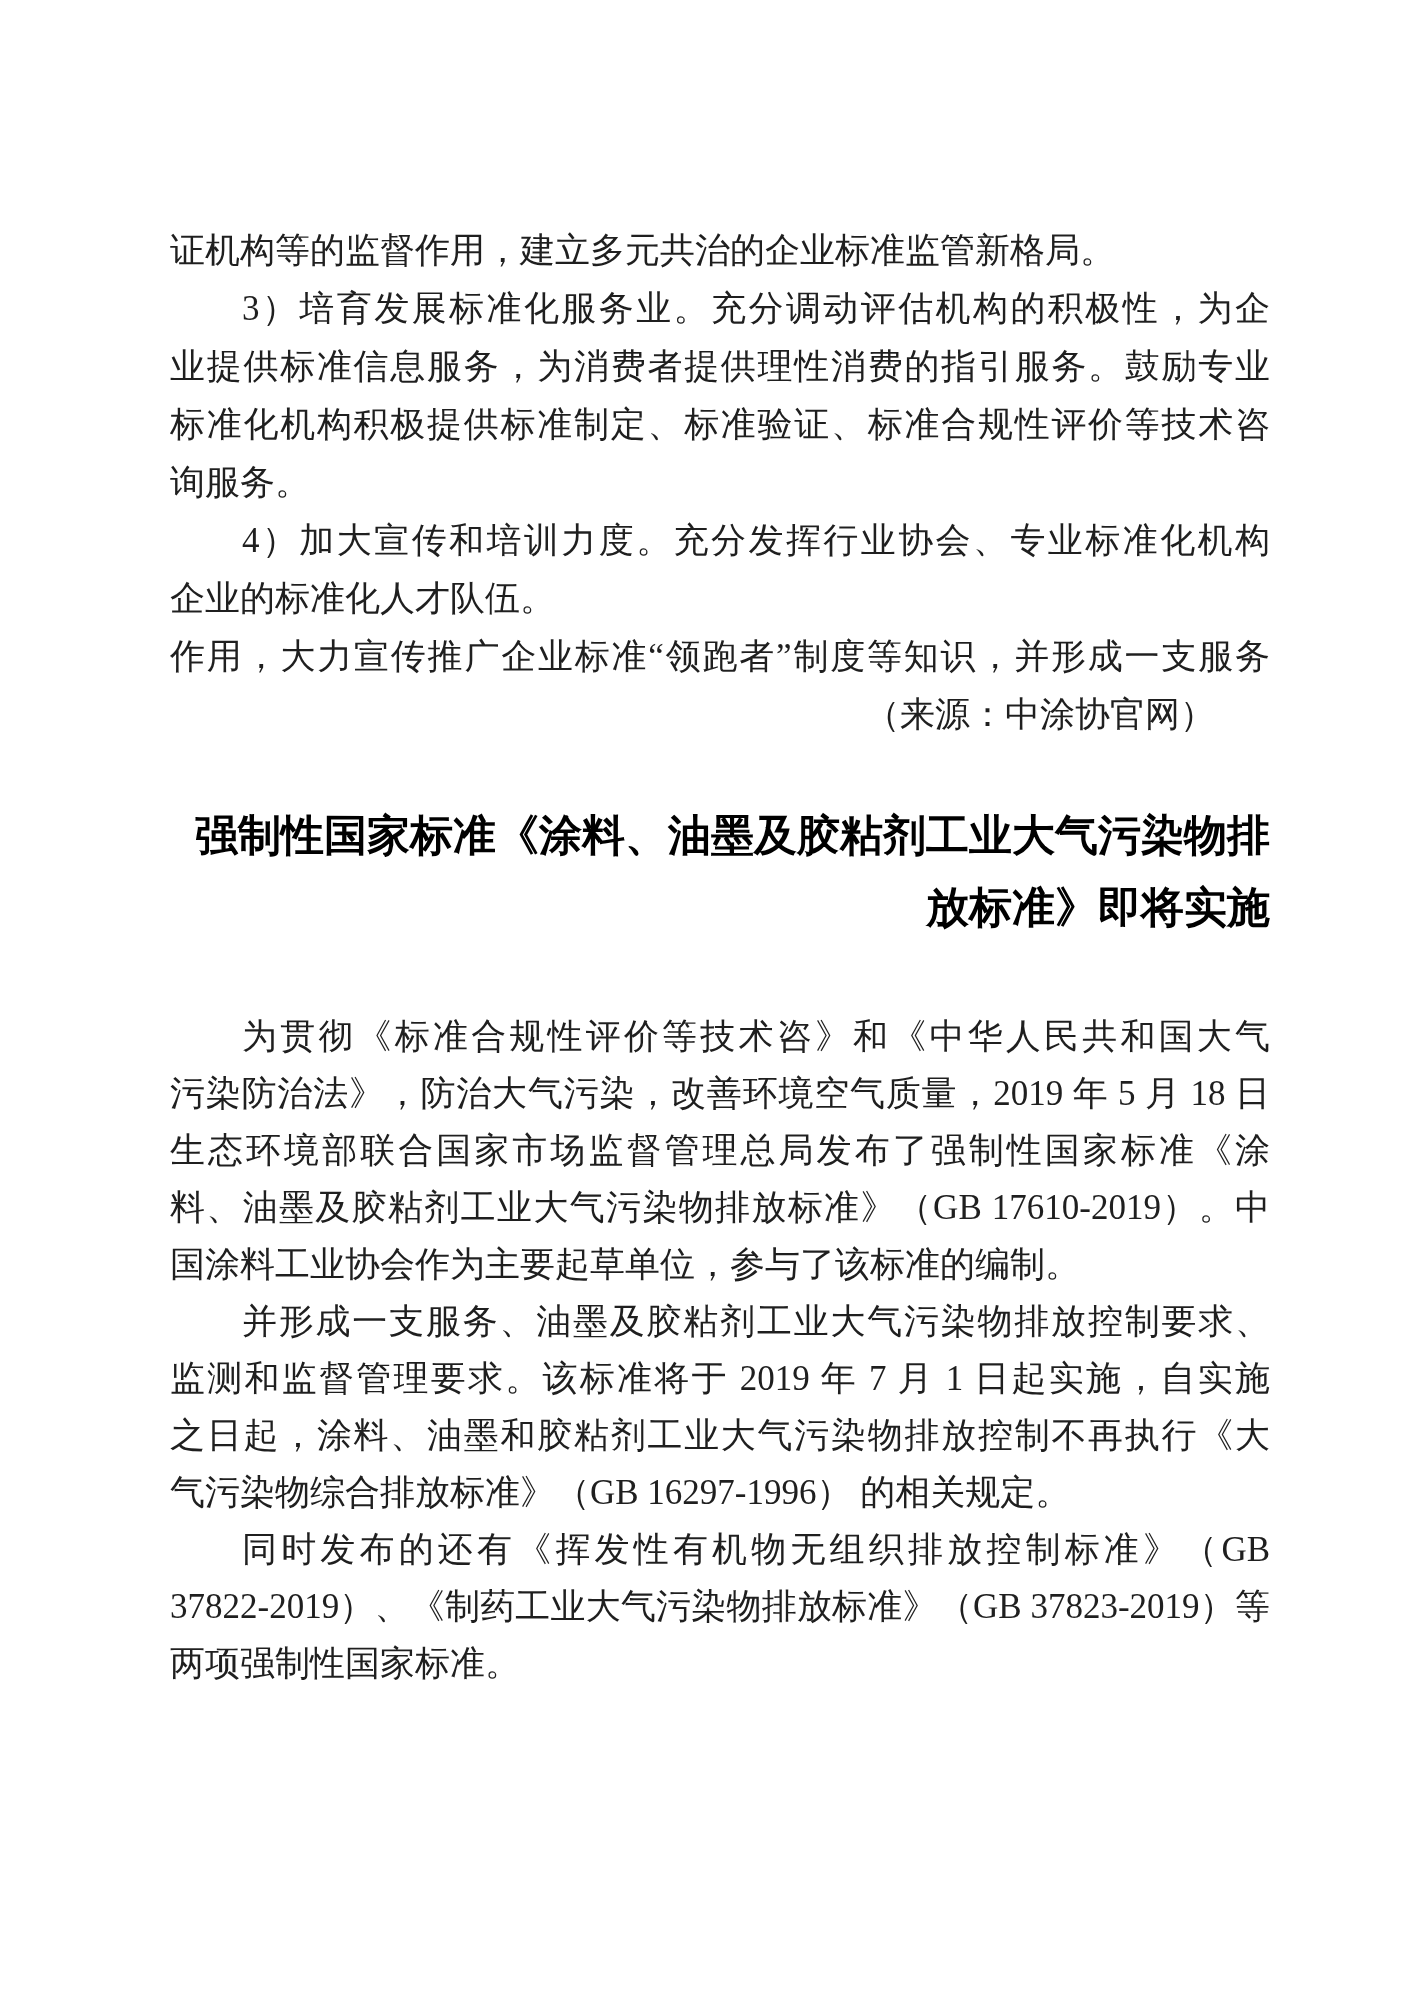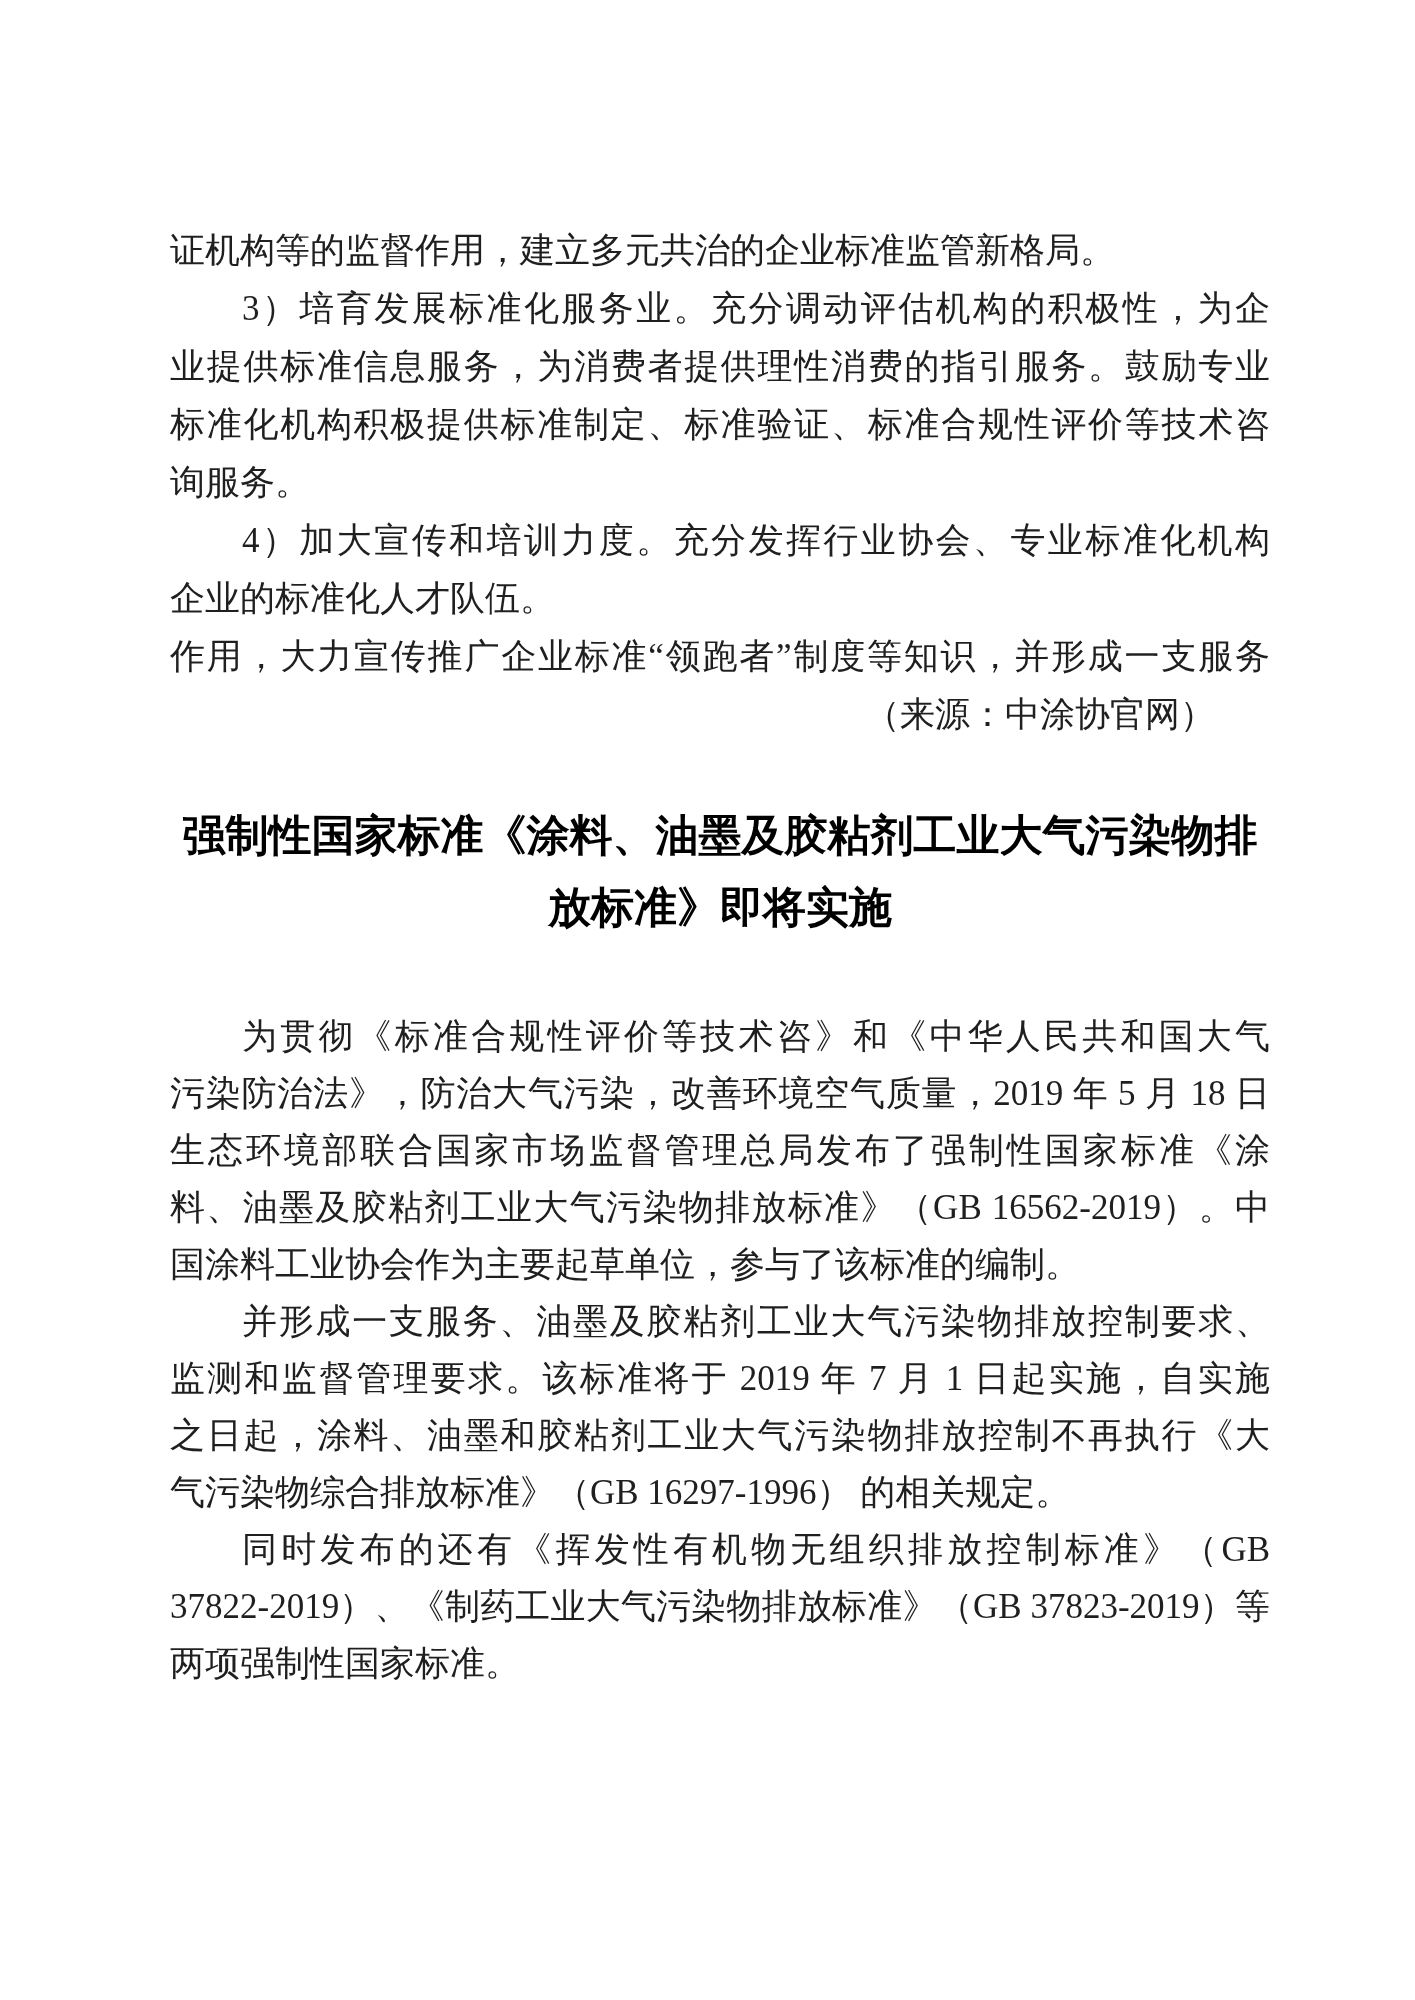--- a/index.html
+++ b/index.html
@@ -38,21 +38,21 @@
     line-height: 58px;
     text-align: right;
     padding-right: 55px;
     color: #1f1f1f;
   }
   .headline {
     margin-top: 56px;
     font-size: 43px;
     line-height: 72px;
     font-weight: bold;
-    text-align: center;
+    text-align: right;
     color: #000000;
     letter-spacing: 0px;
   }
   .article2-lines { margin-top: 64px; }
   .article2-lines .body-line { line-height: 57px; }
   .page-footer {
     position: absolute;
     left: 0;
     right: 0;
     top: 1812px;
@@ -84,21 +84,21 @@
 
     <section>
       <h1 class="headline" id="a2-title">
           <div>强制性国家标准《涂料、油墨及胶粘剂工业大气污染物排</div>
           <div>放标准》即将实施</div>
         </h1>
       <div class="article2-lines" id="a2-lines">
           <div class="body-line indent">为贯彻《标准合规性评价等技术咨》和《中华人民共和国大气</div>
           <div class="body-line">污染防治法》，防治大气污染，改善环境空气质量，2019 年 5 月 18 日</div>
           <div class="body-line">生态环境部联合国家市场监督管理总局发布了强制性国家标准《涂</div>
-          <div class="body-line">料、油墨及胶粘剂工业大气污染物排放标准》（GB 16562-2019）。中</div>
+          <div class="body-line">料、油墨及胶粘剂工业大气污染物排放标准》（GB 17610-2019）。中</div>
           <div class="body-line para-end">国涂料工业协会作为主要起草单位，参与了该标准的编制。</div>
           <div class="body-line indent">并形成一支服务、油墨及胶粘剂工业大气污染物排放控制要求、</div>
           <div class="body-line">监测和监督管理要求。该标准将于 2019 年 7 月 1 日起实施，自实施</div>
           <div class="body-line">之日起，涂料、油墨和胶粘剂工业大气污染物排放控制不再执行《大</div>
           <div class="body-line para-end">气污染物综合排放标准》（GB 16297-1996） 的相关规定。</div>
           <div class="body-line indent">同时发布的还有《挥发性有机物无组织排放控制标准》（GB</div>
           <div class="body-line">37822-2019）、《制药工业大气污染物排放标准》（GB 37823-2019）等</div>
           <div class="body-line para-end">两项强制性国家标准。</div>
         </div>
     </section>

